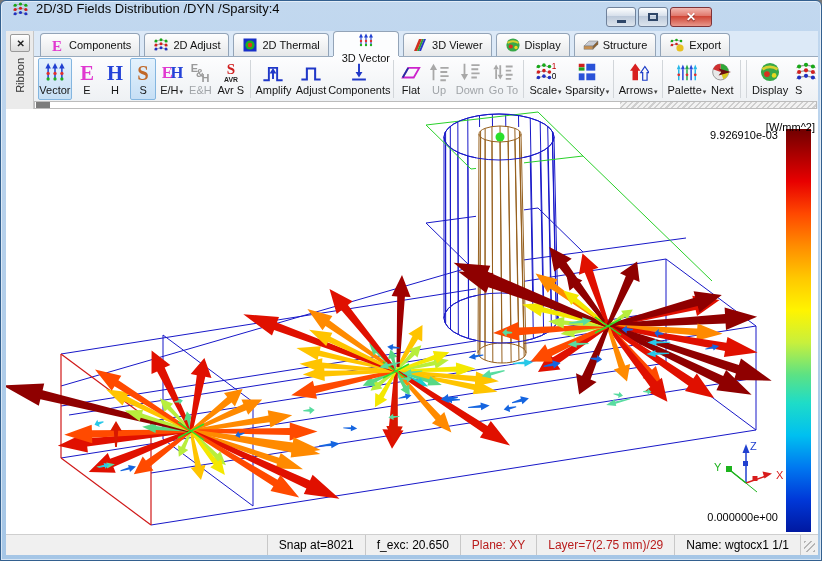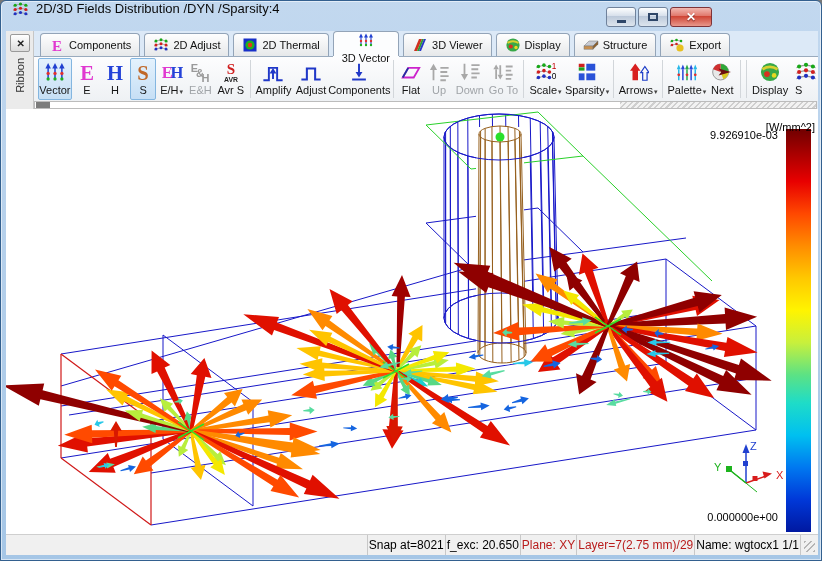--- a/index.html
+++ b/index.html
@@ -56,21 +56,21 @@
   #scene{position:absolute;left:0;top:0;width:812px;height:425px;}
   .cbar{position:absolute;top:20px;right:7px;width:25px;height:403px;
     background:linear-gradient(to bottom,#700000 0%,#a80000 6%,#e80000 13%,#ff4800 21%,#ff8c00 29%,#ffc800 37%,#fff400 45%,#c8f03c 53%,#5ce284 61%,#1edcc8 68%,#00c0f0 76%,#0078f0 84%,#0038d8 92%,#0018a0 100%);}
   .cbar-unit{position:absolute;top:12px;right:3px;font-size:11px;color:#000;}
   .cbar-max{position:absolute;top:20px;right:40px;font-size:11px;color:#000;}
   .cbar-min{position:absolute;top:402px;right:40px;font-size:11px;color:#000;}
   
   .statusbar{position:absolute;left:0;top:503px;width:812px;height:21px;background:#f0f0f0;
     border-top:1px solid #cfcfcf;display:flex;align-items:stretch;font-size:12px;color:#000;}
   .sspacer{flex:1;}
-  .sitem{display:flex;align-items:center;padding:0 1px;border-left:1px solid #c8c8c8;white-space:nowrap;}
+  .sitem{display:flex;align-items:center;padding:0 11px;border-left:1px solid #c8c8c8;white-space:nowrap;}
   .sitem.muted{color:#b91c1c;}
   .sgrip{width:18px;display:flex;align-items:flex-end;justify-content:flex-end;padding:0 3px 3px 0;border-left:1px solid #c8c8c8;}
   .gripdots{width:11px;height:11px;background:repeating-linear-gradient(135deg,#b5b5b5 0 1.5px,transparent 1.5px 4.5px);}
   .hidden-defs{position:absolute;width:0;height:0;overflow:hidden;}
 </style>
 </head>
 <body>
 
 <svg class="hidden-defs" xmlns="http://www.w3.org/2000/svg">
   <defs>

